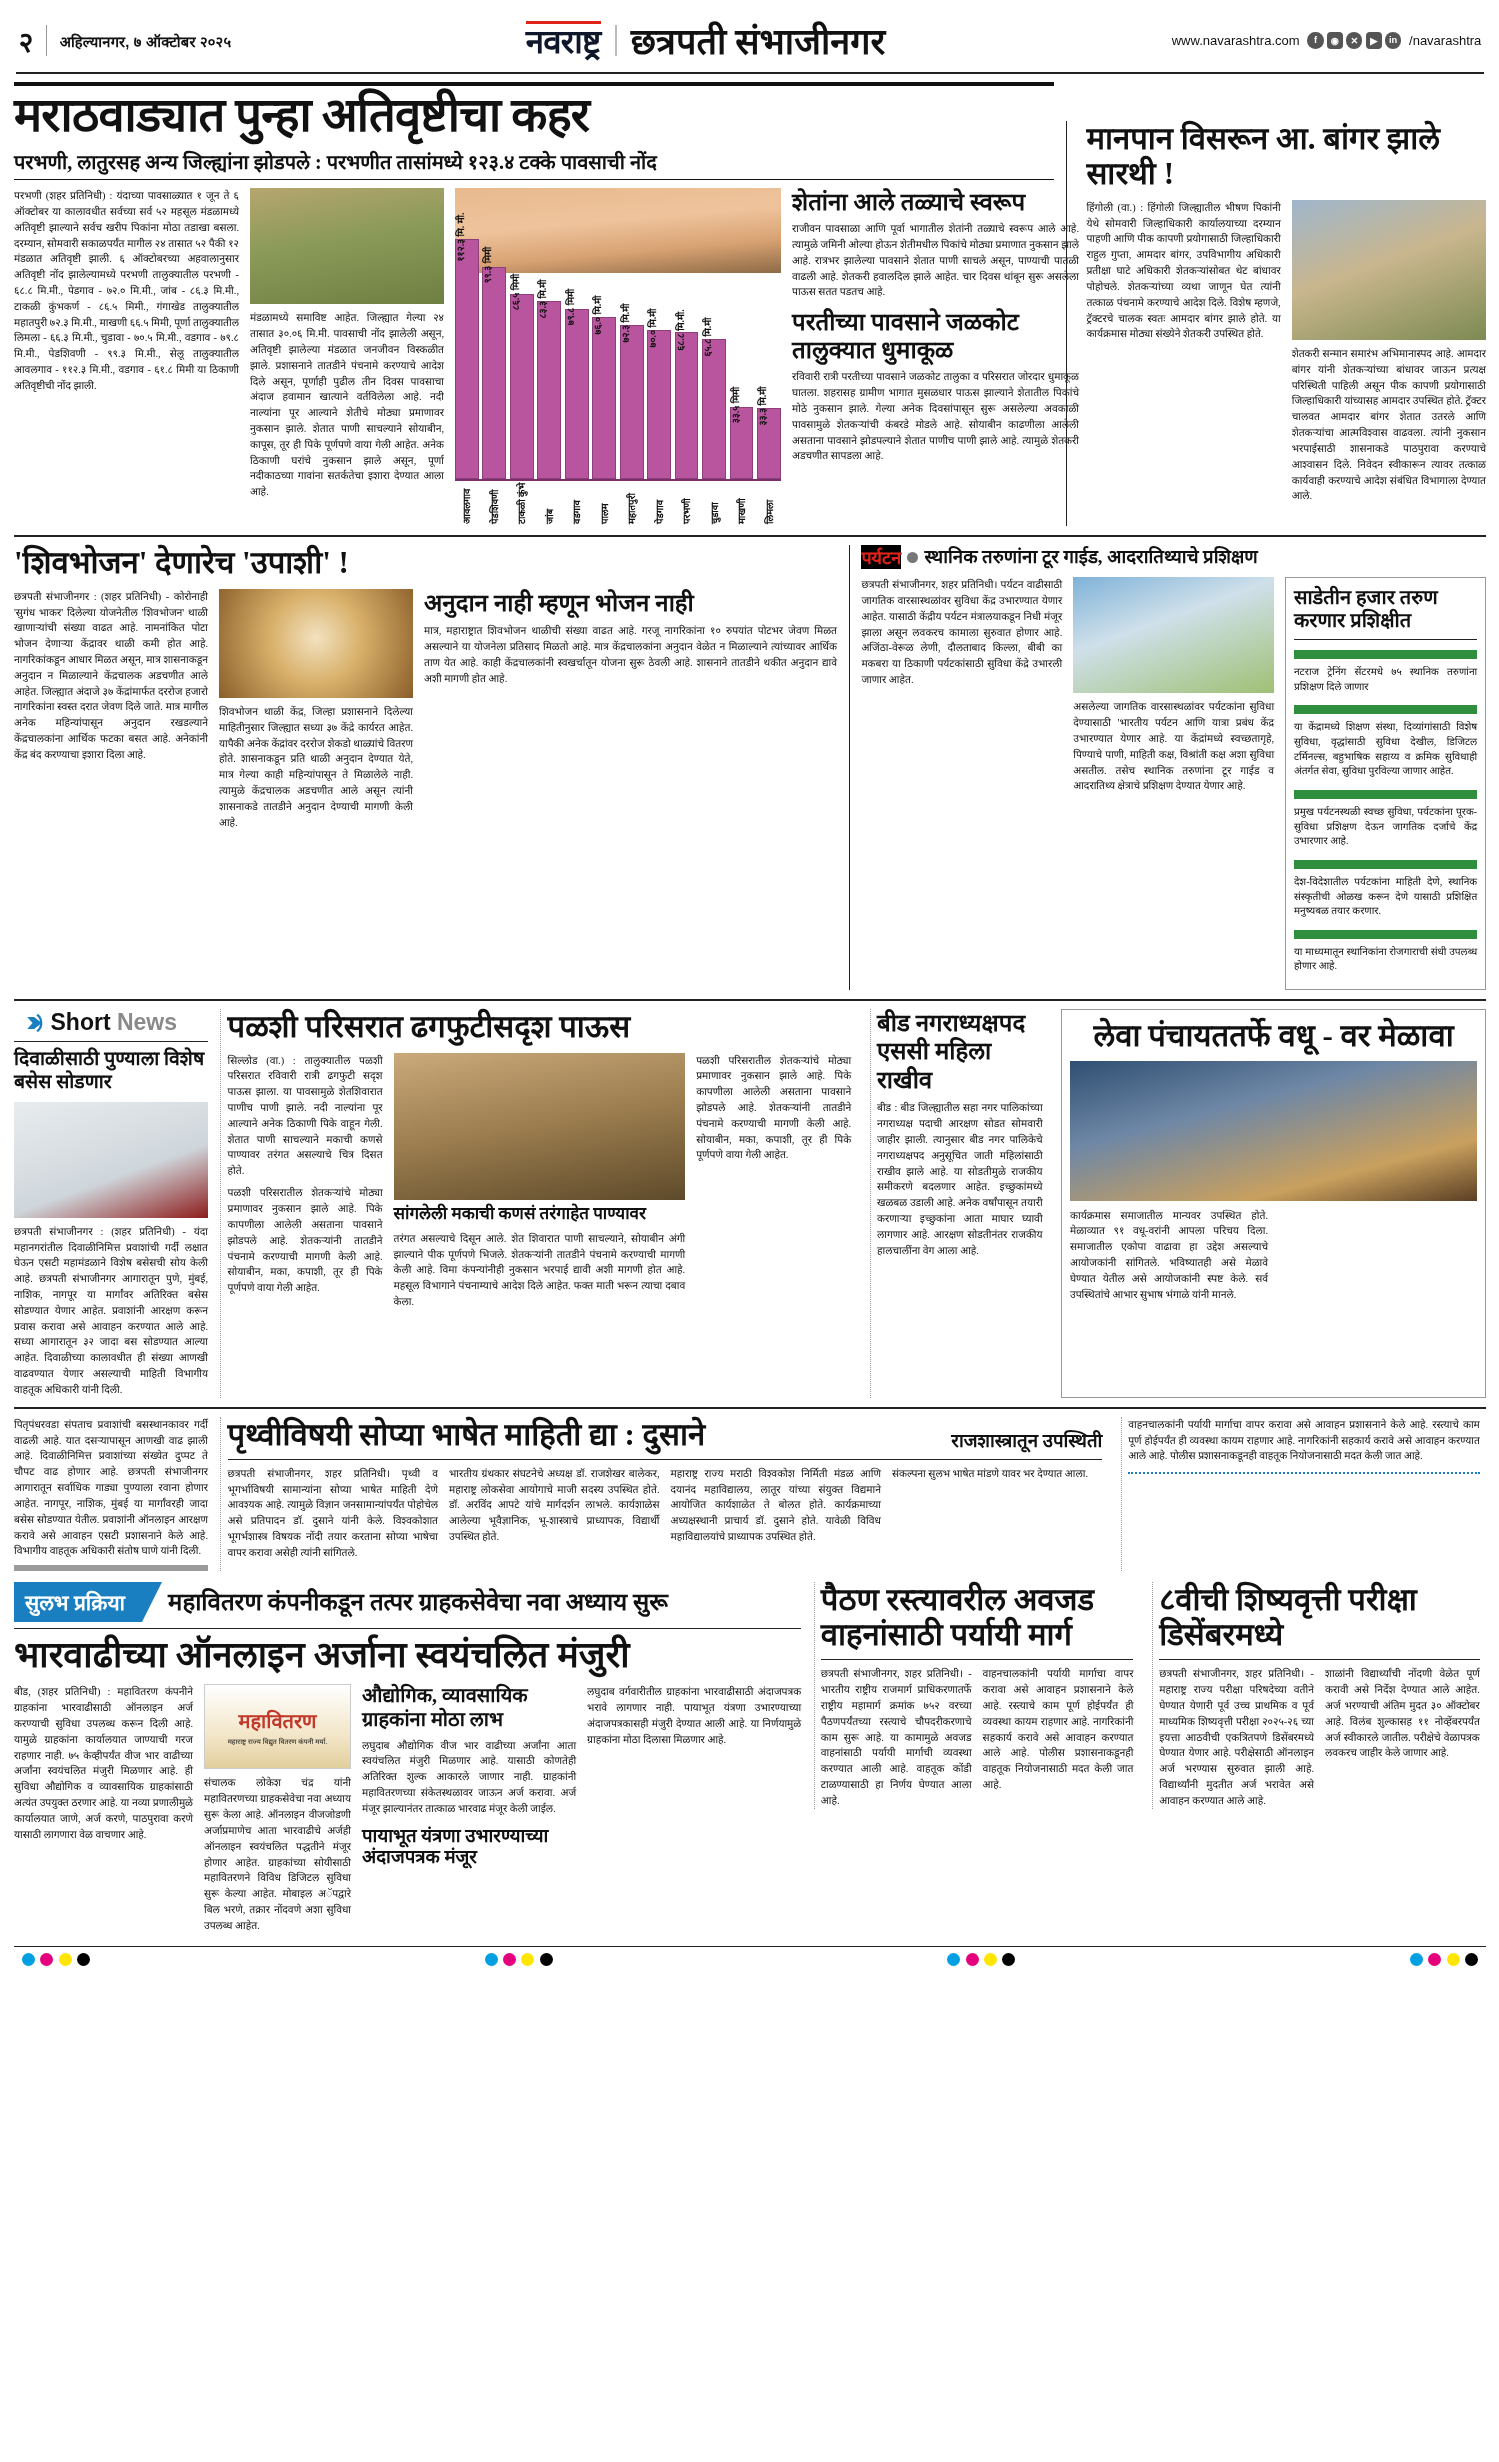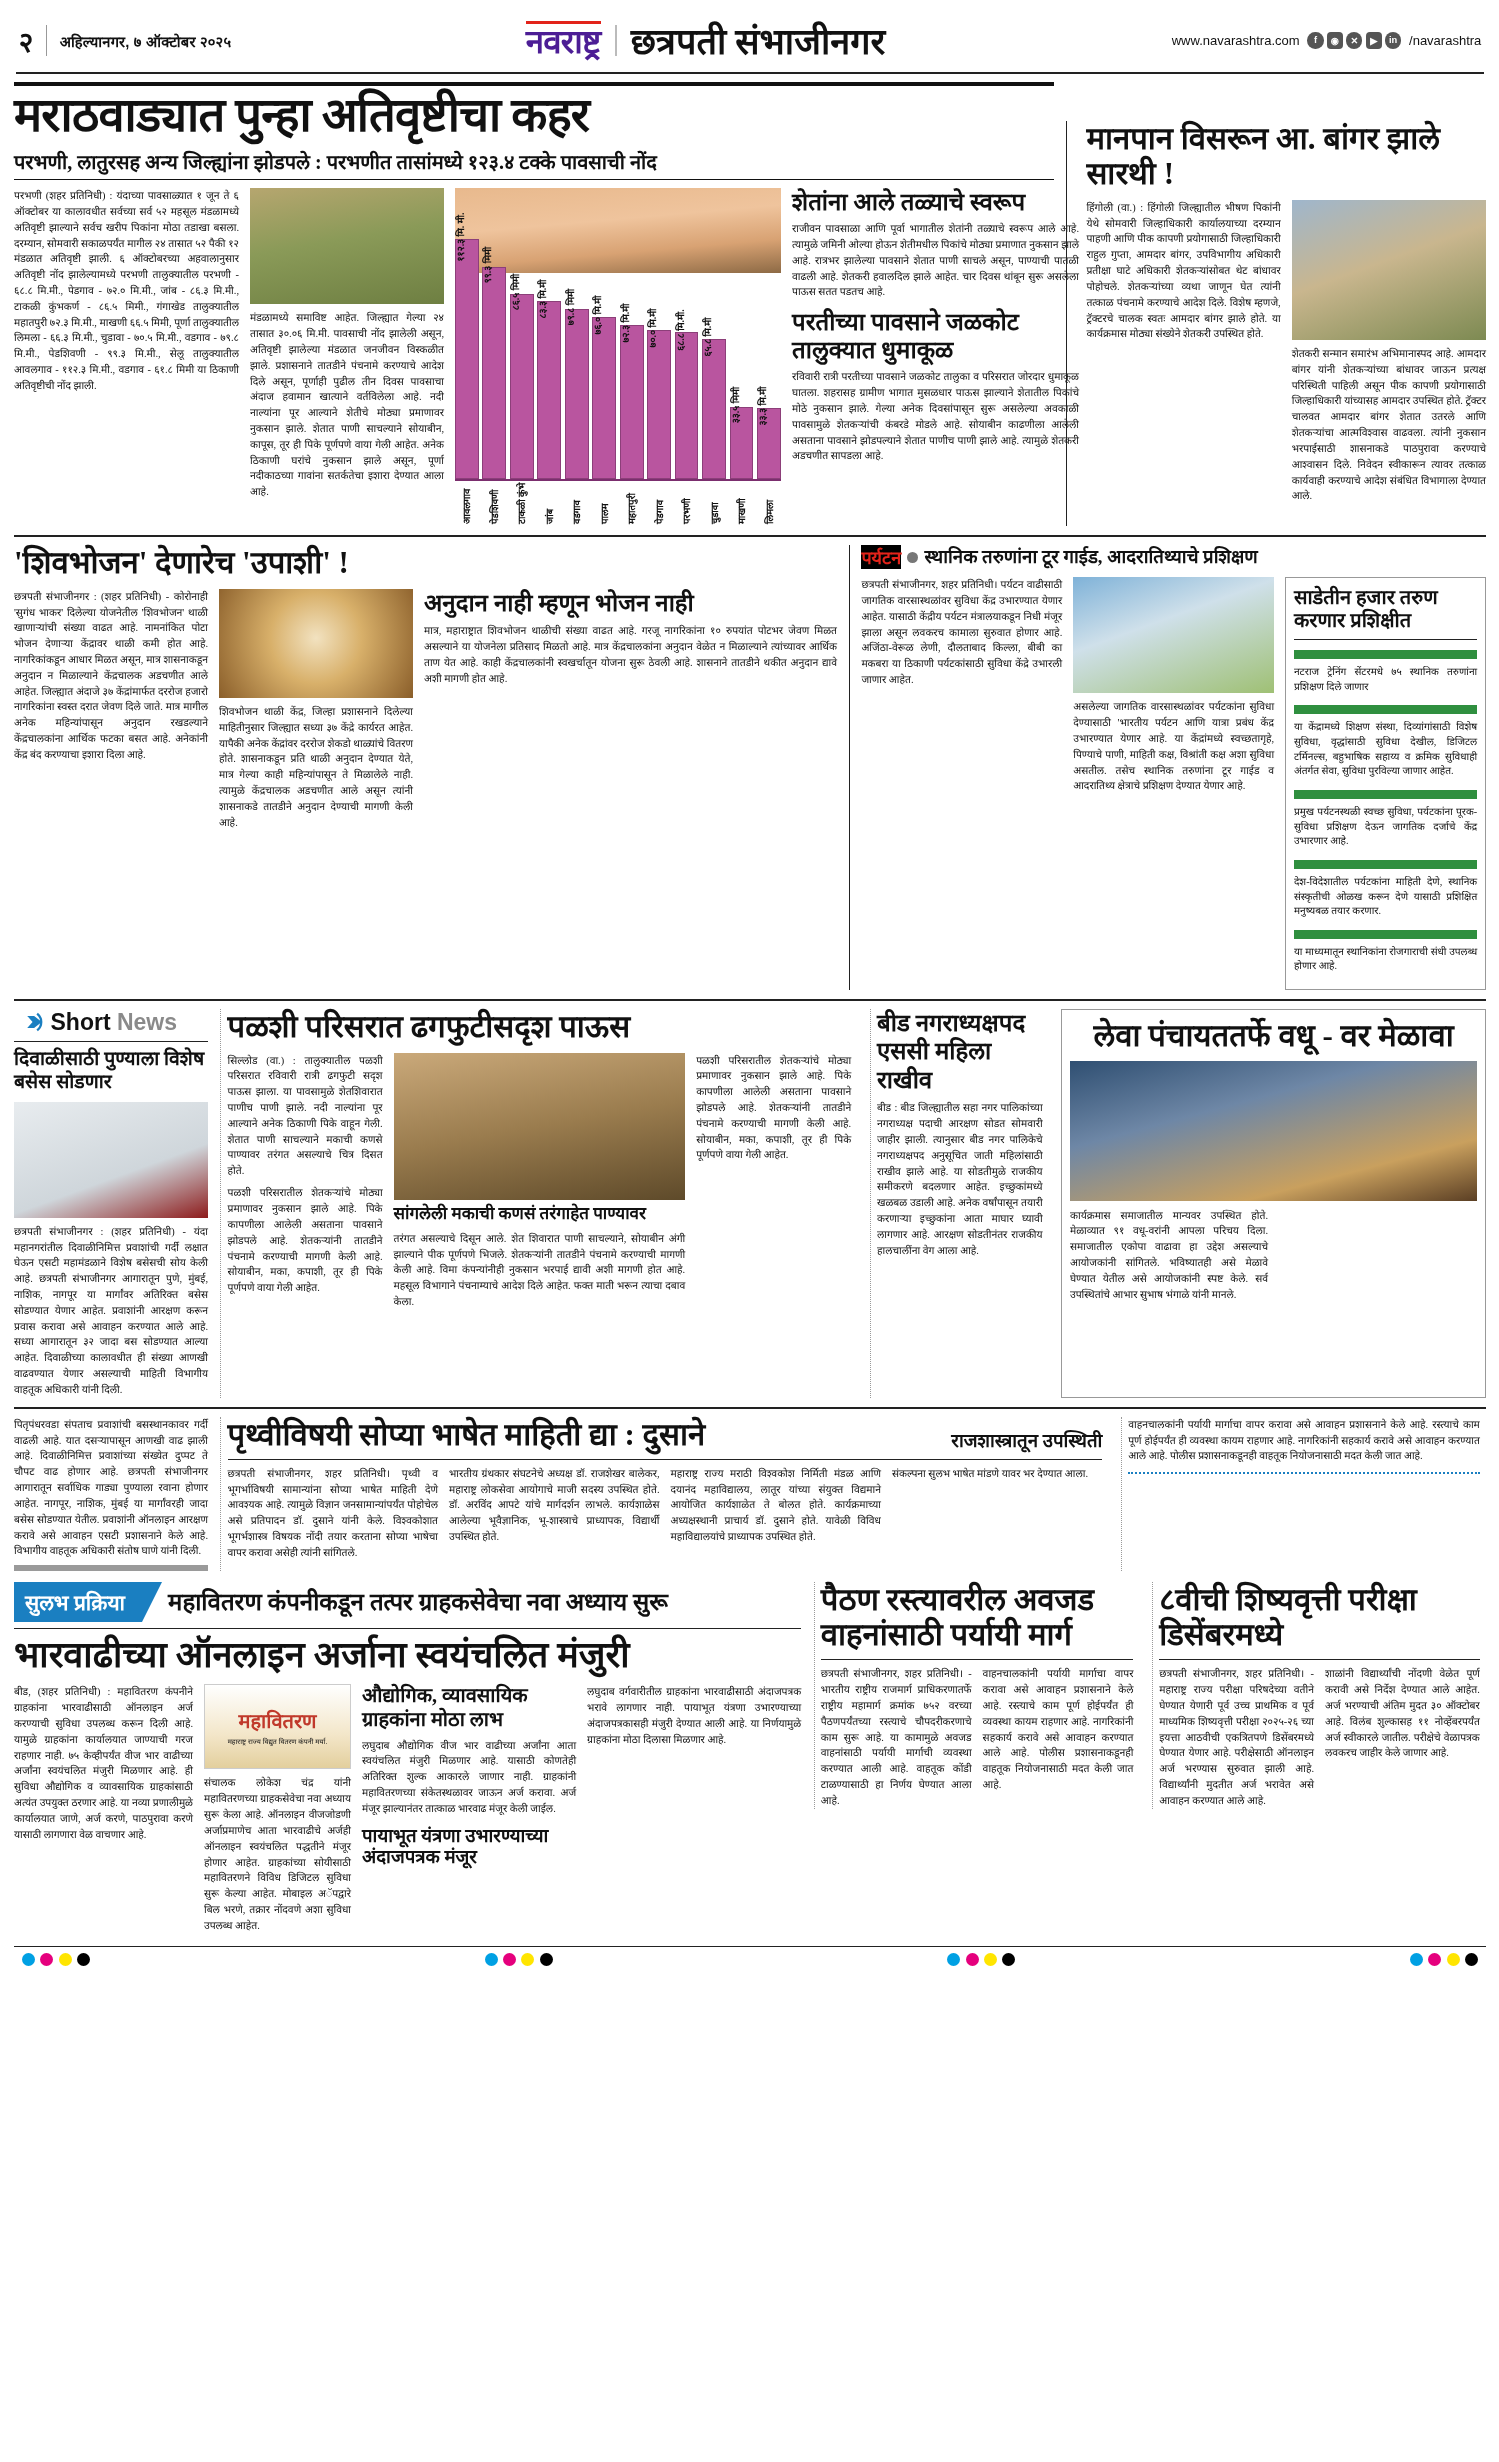--- a/index.html
+++ b/index.html
@@ -11,21 +11,21 @@
     color:#111;
   }
   .page { position:relative; width:1500px; height:2462px; background:#fff; padding:0 14px; }
 
   
   .masthead { display:flex; align-items:center; height:67px; padding:14px 4.7px 0 4.7px; }
   .folio { font-family:"Liberation Serif", serif; font-size:28px; font-weight:700; padding-right:12.4px; }
   .folio-rule { width:1.6px; height:31px; background:#999; margin-right:12.4px; }
   .edition-date { font-size:14.7px; font-weight:700; letter-spacing:0.2px; }
   .mh-center { flex:1; display:flex; justify-content:center; align-items:center; gap:14px; }
-  .mh-logo { color:#4c1d95; font-family:"Liberation Serif", serif; font-weight:700; font-size:33px;
+  .mh-logo { color:#0f172a; font-family:"Liberation Serif", serif; font-weight:700; font-size:33px;
              border-top:3.9px solid #e2231a; line-height:1.05; padding-top:1.6px; letter-spacing:-0.8px;margin-left:8px; }
   .mh-divider { width:2.3px; height:31px; background:#bbb; }
   .mh-city { font-family:"Liberation Serif", serif; font-weight:700; font-size:36px; }
   .mh-right { display:flex; align-items:center; gap:7.8px; font-size:13px; }
   .socials { display:flex; gap:3.1px; }
   .soc { width:16.3px; height:16.3px; border-radius:50%; background:#555; color:#fff;
          font-size:9.3px; display:flex; align-items:center; justify-content:center; font-weight:700;}
   .soc.sq { border-radius:3.9px; }
   .hr-thick { height:2.3px; background:#222; margin:4.7px 1.6px 0 1.6px; }
 
@@ -82,21 +82,21 @@
   .chart-cats { display:flex; gap:3.9px; }
   .chart-cats > div { flex:1; display:flex; justify-content:center; }
   .sec2 { display:grid; grid-template-columns: 823px 1fr; gap:12.4px; }
   .sec2-right { border-left:1.6px solid #222; padding-left:11px; }
   .kicker-tag { display:inline-block; background:#000000; color:#e2231a; font-weight:700;
                 font-family:"Liberation Serif", serif; font-size:18px; border:0; }
   .dotrow { display:flex; align-items:center; gap:6.2px; }
   .dot { width:11px; height:11px; background:#777; border-radius:50%; }
 
   
-  .shortnews-badge { display:flex; align-items:flex-start; gap:7px; }
+  .shortnews-badge { display:flex; align-items:center; gap:7px; }
   .sn-arrow { width:29.5px; height:26px; position:relative; }
   .sn-arrow svg { width:29.5px; height:26px; }
   .sn-text { font-family:"Liberation Sans", sans-serif; font-weight:700; font-size:23px; }
   .sn-text .w1 { color:#111; }
   .sn-text .w2 { color:#8a8a8a; }
 
   
   .blue-tag { position:relative; display:inline-flex; align-items:center; height:40px;
               background:#1a7fc1; color:#fff; font-family:"Liberation Serif", serif;
               font-weight:700; font-size:21px; padding:0 17px 0 11px; }

